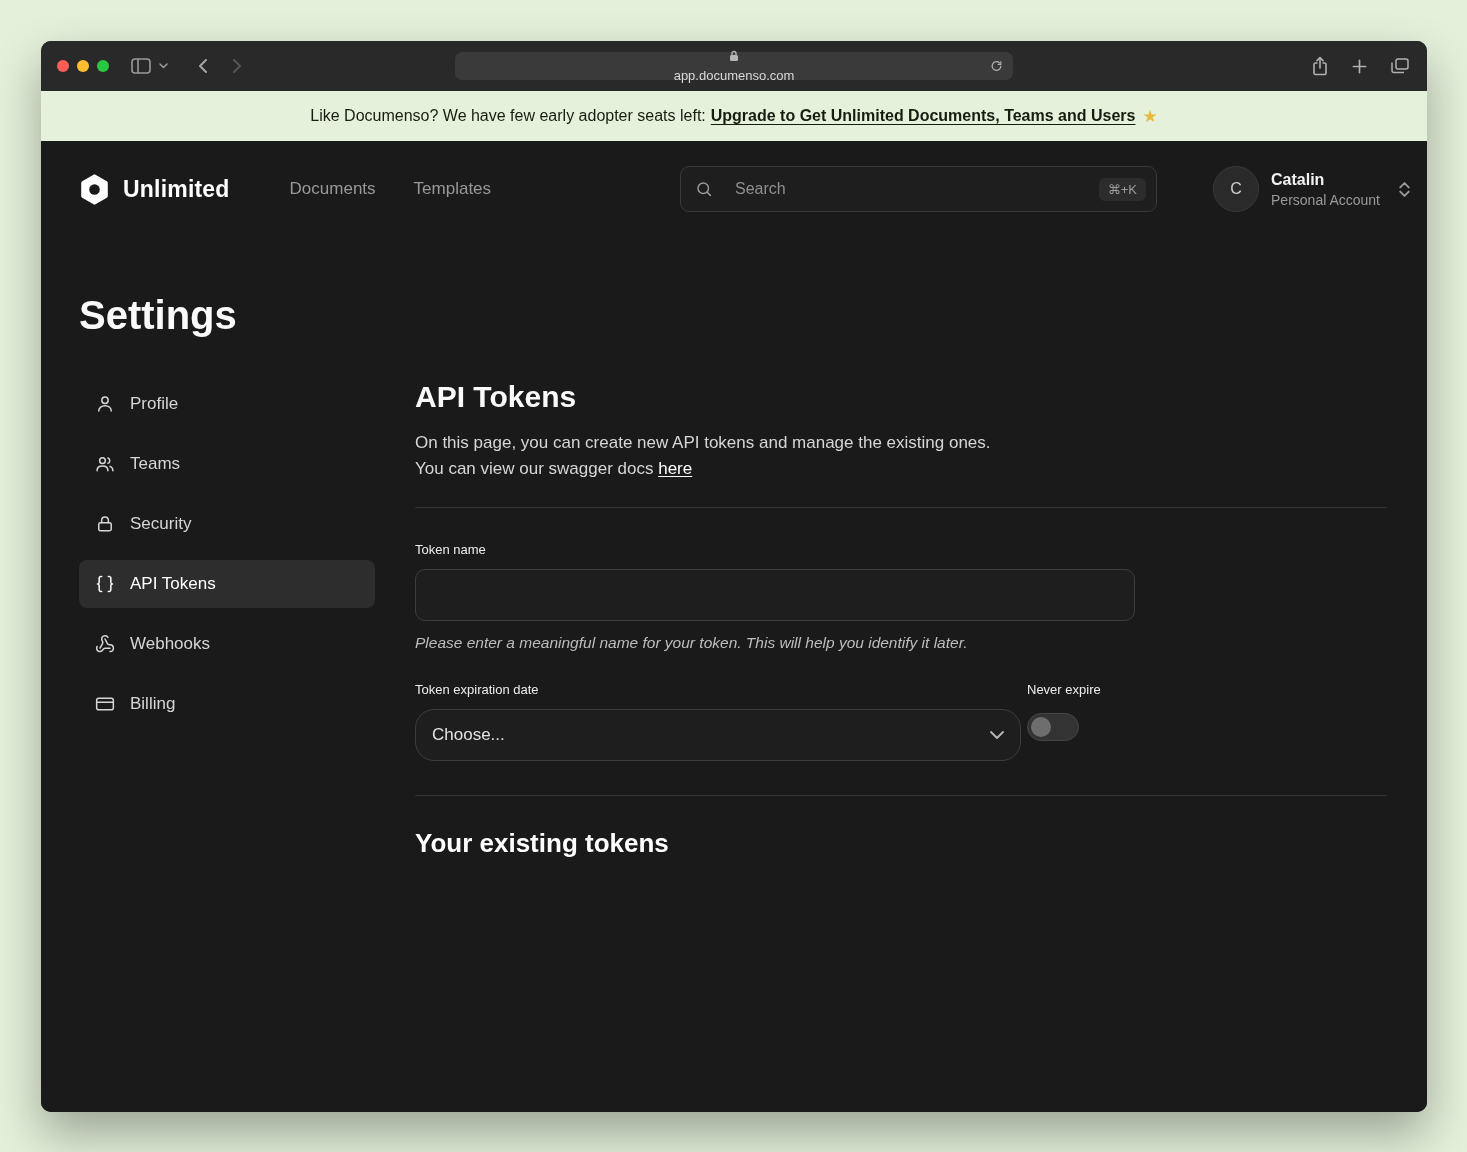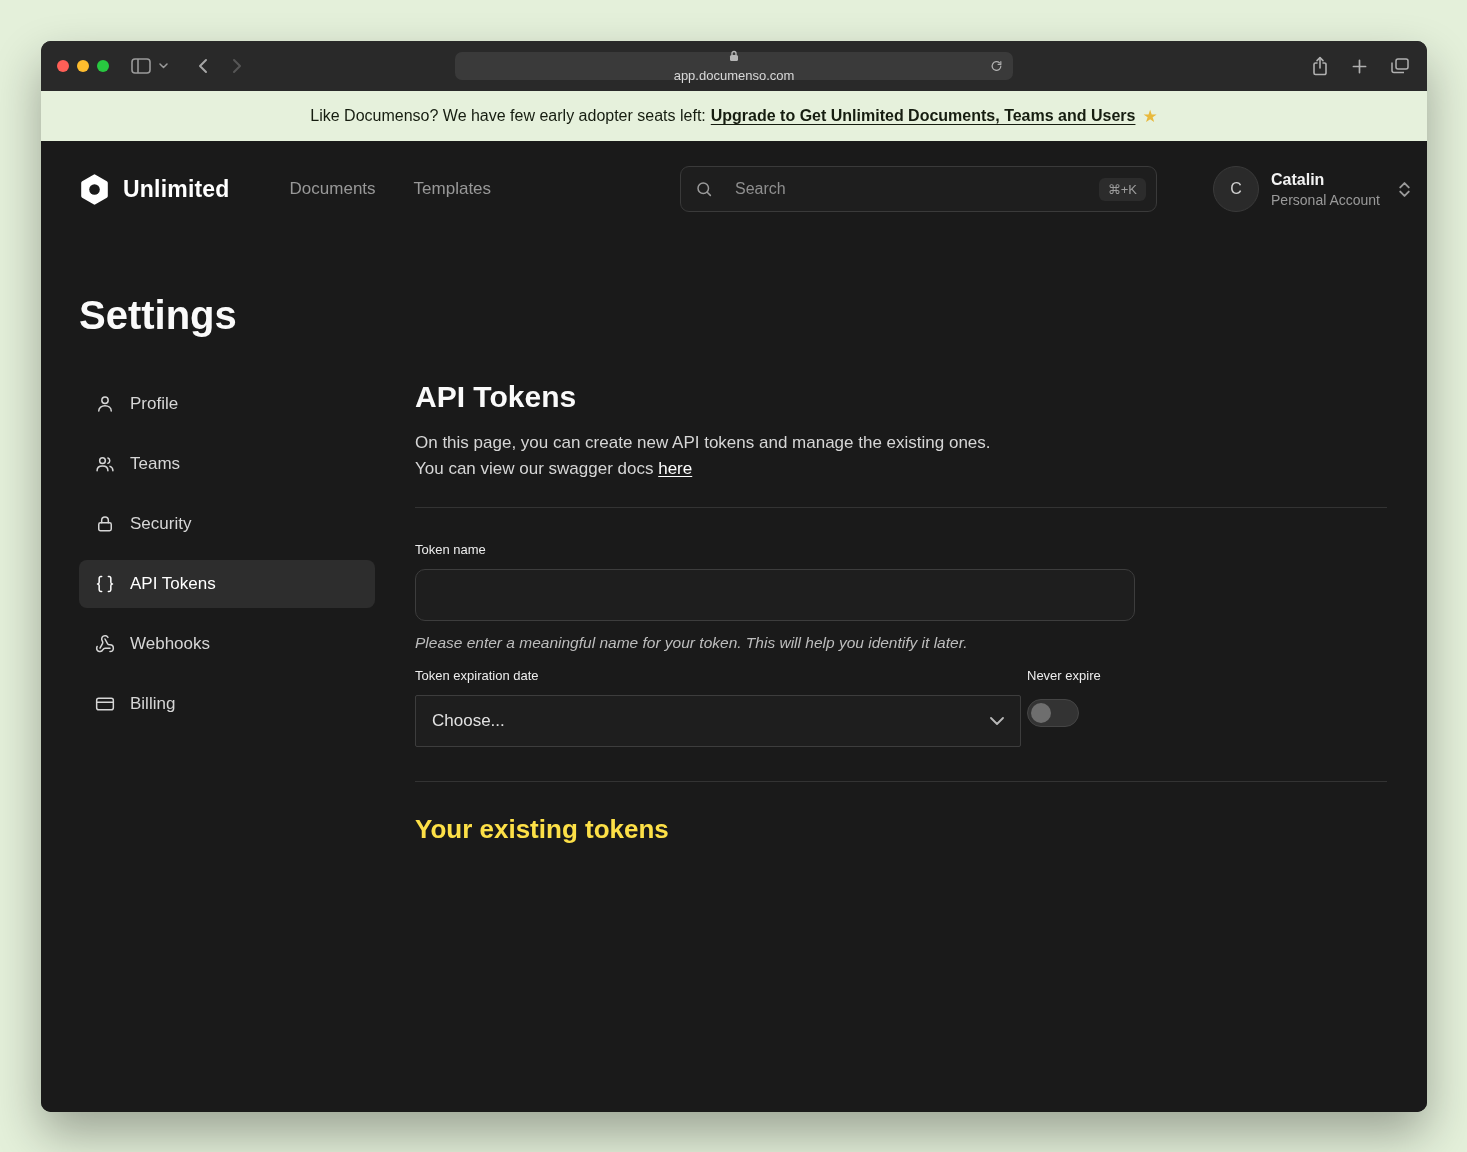--- a/index.html
+++ b/index.html
@@ -82,41 +82,41 @@
   .desc { font-size:17px; color:#d6d6d6; line-height:1.55; margin:0; }
   .desc .link { color:#fff; text-decoration:underline; text-underline-offset:2px; cursor:pointer; }
   .div { border:none; border-top:1px solid #333; margin:24px 0 0; }
   .form { width:720px; margin-top:34px; }
   .field-label { display:block; font-size:13px; font-weight:500; color:#ededed; margin-bottom:12px; }
   .text-input {
     width:100%; height:52px; background:#1e1e1e; border:1px solid #3d3d3d; border-radius:10px;
     color:#fff; padding:0 14px; font-size:16px; outline:none; font-family:inherit;
   }
   .hint { font-style:italic; font-size:15.5px; color:#bdbdbd; margin-top:13px; }
-  .row { display:flex; gap:6px; margin-top:16px; align-items:flex-start; justify-content:flex-start; }
+  .row { display:flex; gap:6px; margin-top:30px; align-items:flex-start; justify-content:flex-start; }
   .exp-col { flex:1; min-width:0; }
   .select {
-    height:52px; border:1px solid #3d3d3d; background:#1e1e1e; border-radius:2px;
+    height:52px; border:1px solid #3d3d3d; background:#1e1e1e; border-radius:19px;
     display:flex; align-items:center; justify-content:space-between;
     padding:0 16px; color:#e2e2e2; font-size:17px; cursor:pointer;
   }
   .never-col { width:108px; flex-shrink:0; }
   .toggle {
     margin-top:16px; width:52px; height:28px; border-radius:999px;
     background:#333; border:1px solid #454545; position:relative; cursor:pointer; padding:0;
   }
   .knob {
     position:absolute; left:3px; top:50%; transform:translateY(-50%);
     width:20px; height:20px; border-radius:50%; background:#6e6e6e;
   }
   .create-btn {
     margin-top:30px; width:100%; height:48px; border:none; border-radius:8px;
     background:#78a553; color:#16230d; font-size:17px; font-weight:500; cursor:pointer; font-family:inherit;
   }
-  .existing-heading { font-size:26px; font-weight:700; color:#fde047; margin:32px 0 0; }
+  .existing-heading { font-size:26px; font-weight:700; color:#ffffff; margin:32px 0 0; }
   .existing-empty { font-style:italic; font-size:17px; color:#d2d2d2; margin-top:16px; }
 </style>
 </head>
 <body>
 
 <div class="window">
 
   <div class="chrome">
     <div class="traffic">
       <button class="light close"></button>

